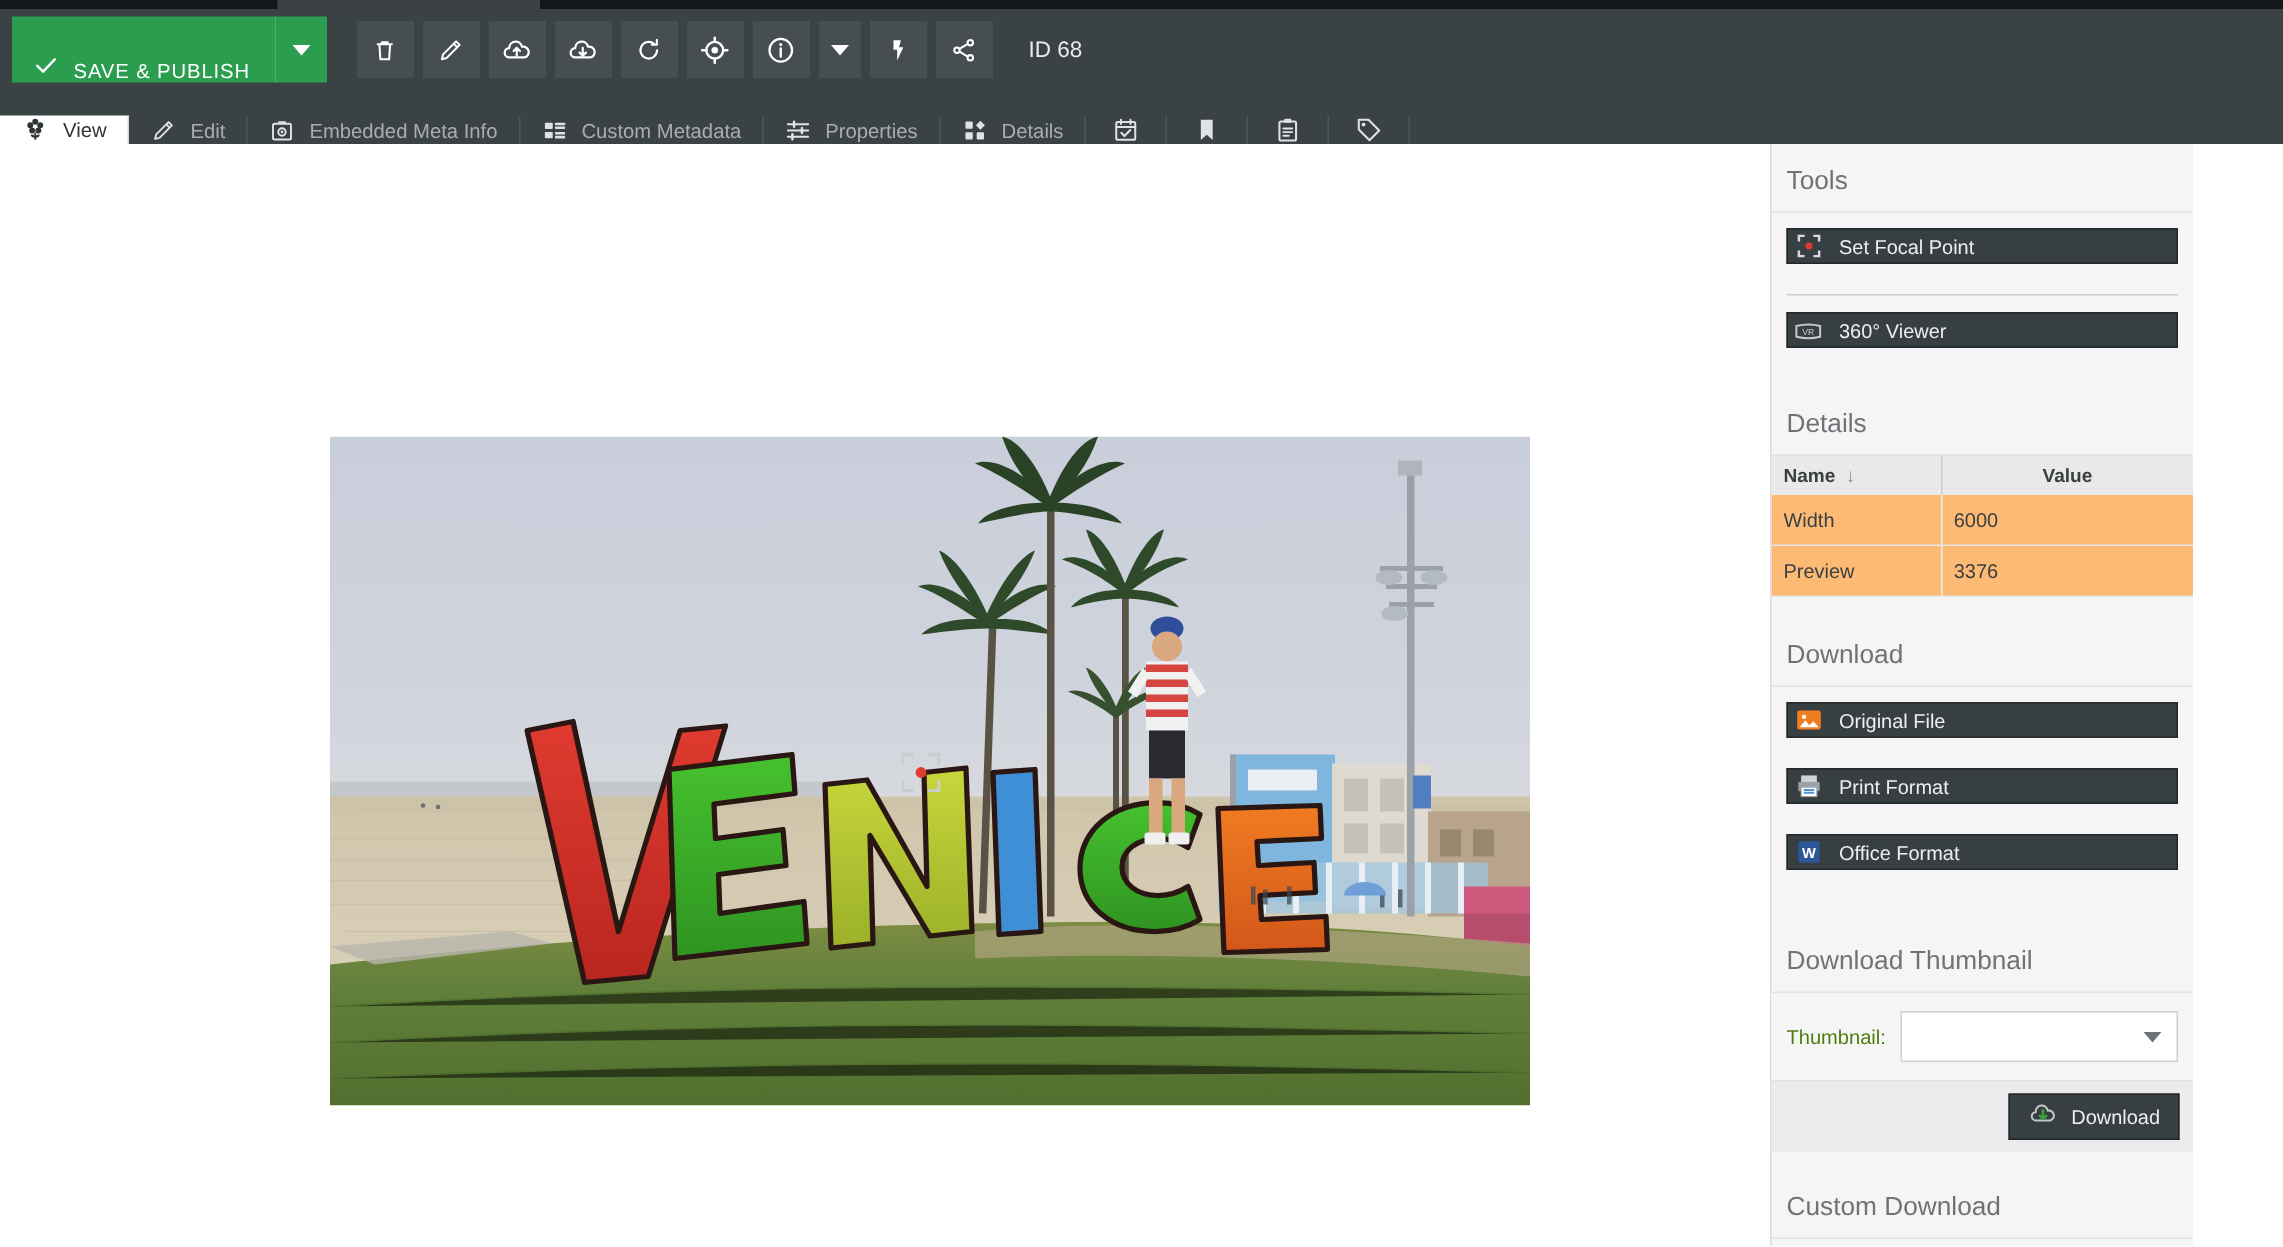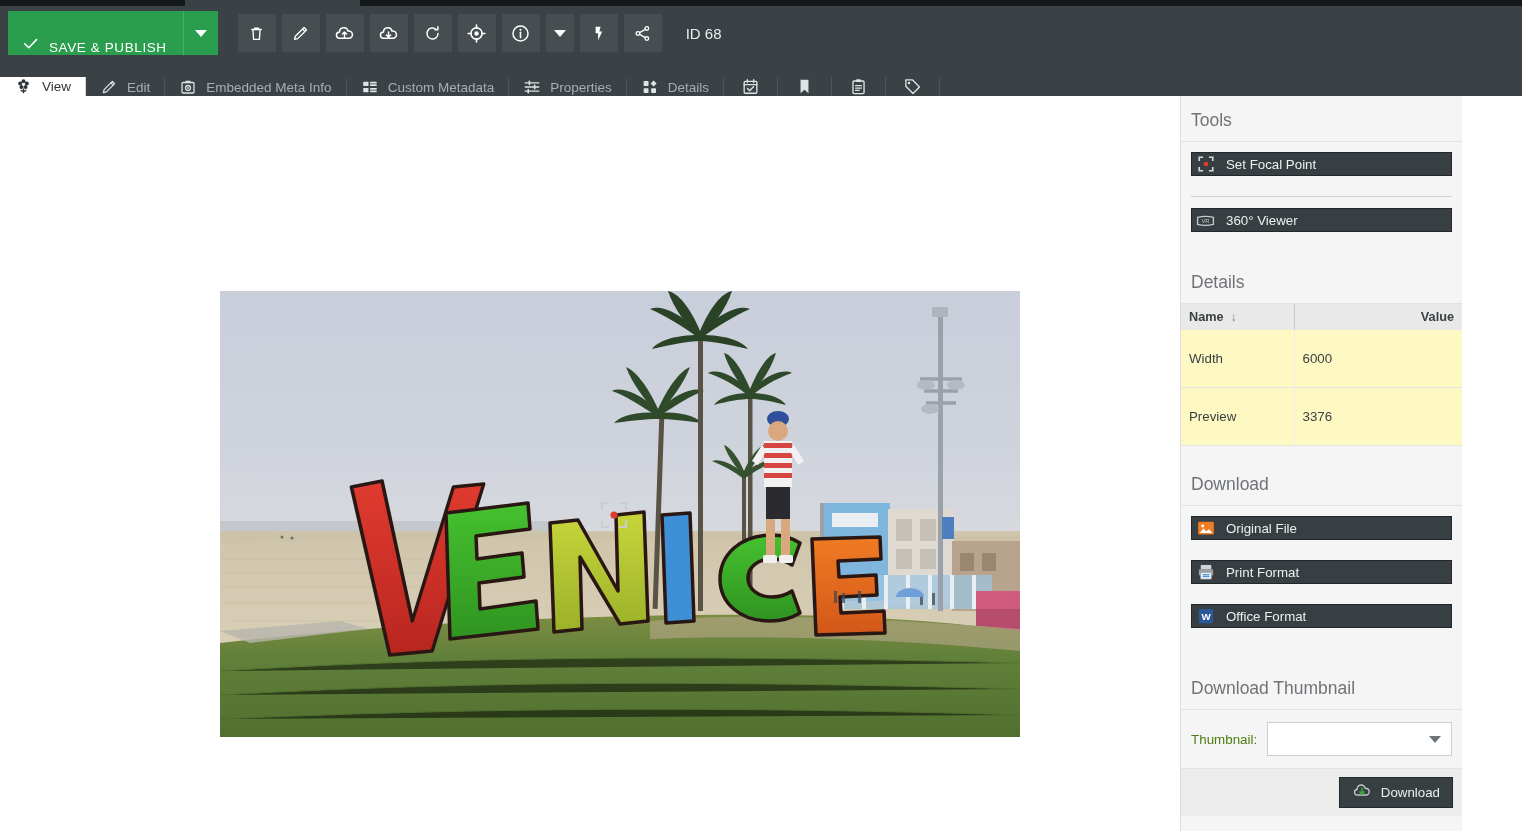--- a/index.html
+++ b/index.html
@@ -83,26 +83,26 @@
     display:flex; align-items:center; gap:11px;
     background:#383f42; border:1px solid #22272a; color:#eceff0;
     height:24px; padding:0 4px; margin-bottom:20px; font-size:13.3px; cursor:pointer;
   }
   .darkbtn .bicon { width:19px;height:19px;display:flex;align-items:center;justify-content:center;flex:0 0 auto; }
   .hr-light { height:1px; background:#cfcfcf; margin:6px 0 11px 0; }
 
   
   table.details { width:100%; border-collapse:collapse; font-size:13.3px; }
   table.details th {
-    background:#e9e9e9; color:#3a3f42; text-align:right; font-weight:bold;
+    background:#e9e9e9; color:#3a3f42; text-align:center; font-weight:bold;
     padding:6px 8px; font-size:12.7px; border-right:1px solid #c9c9c9;
   }
   table.details th:last-child { border-right:none; }
   table.details td {
-    background:#fef9c3; color:#3a3f42; padding:21px 8px;
+    background:#fdba74; color:#3a3f42; padding:9px 8px;
     border-bottom:1px solid #e6e6e6; border-right:1px solid #eeeeee;margin-left:20px;
   }
   table.details td:last-child { border-right:none; }
   .th-inner { display:flex; align-items:center; gap:7px; }
   .col-name { width:113px; }
 
   .thumbrow {
     display:flex; align-items:center; padding:12px 10px; gap:10px; background:#f5f5f5;
   }
   .thumblabel { font-size:13.4px; color:#4d7c0f; white-space:nowrap; }

